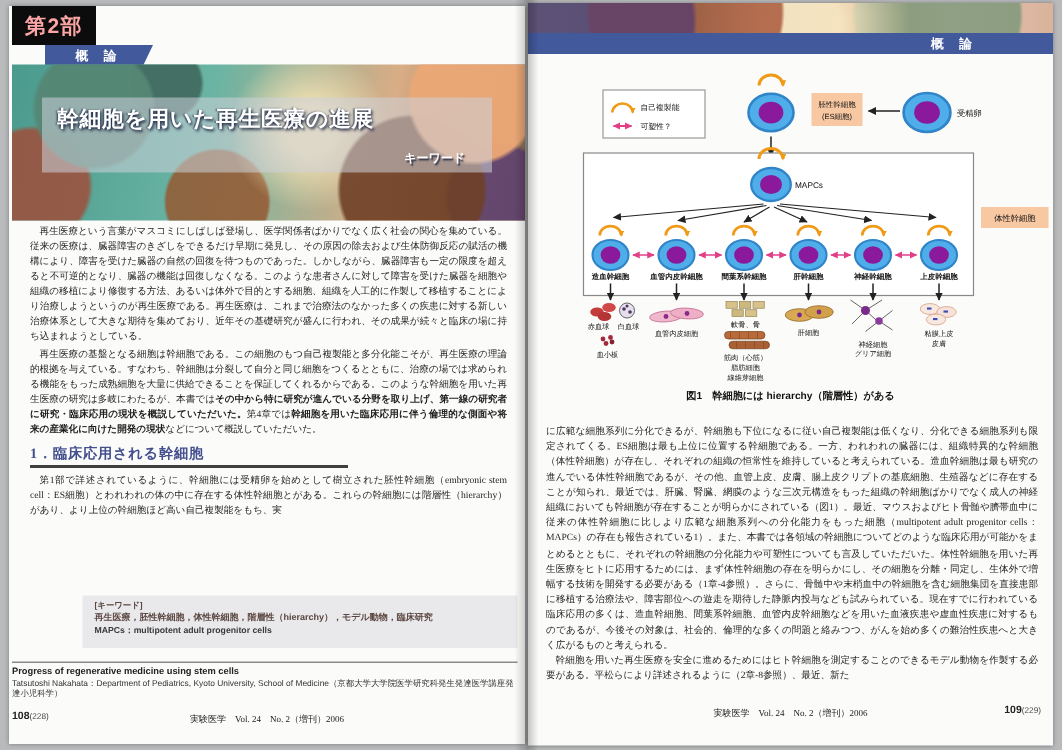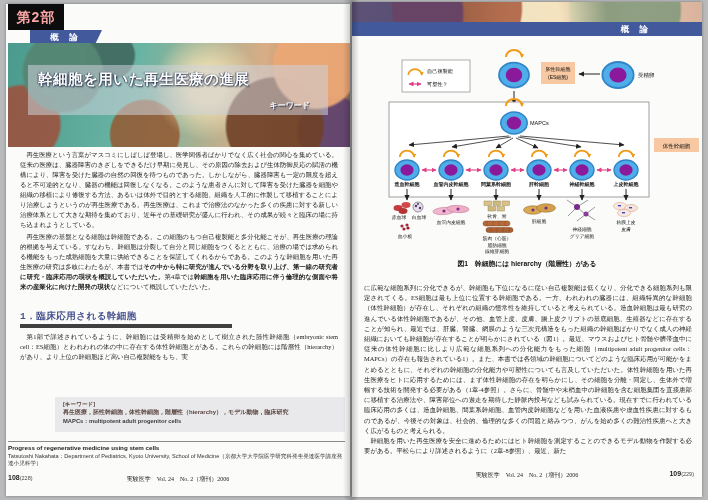--- a/index.html
+++ b/index.html
@@ -35,22 +35,22 @@
   .title-panel{position:absolute;left:20px;top:22px;width:300px;height:50px;background:rgba(206,209,219,.55);}
   .hero-title{position:absolute;left:10px;top:5px;color:#fff;font-size:14.5px;font-weight:bold;letter-spacing:.5px;
     text-shadow:1px 1px 2px rgba(18,28,58,.9),-1px 0 1px rgba(18,28,58,.6);}
   .hero-author{position:absolute;right:18px;bottom:4px;color:#fff;font-size:8px;font-weight:bold;
     text-shadow:1px 1px 1px rgba(18,28,58,.9);}
 
   
   .lp-body{position:absolute;left:14px;top:146px;width:318px;height:244px;overflow:hidden;
     font-family:"Liberation Serif",serif;font-size:6.4px;line-height:10px;color:#1d1d1d;text-align:justify;}
   .lp-body p{margin:0 0 2px 0;text-indent:1em;}
-  .sec-heading{margin:20px 0 4px 0;font-family:Liberation Mono, monospace;font-size:9.5px;font-weight:bold;
-    color:#44508e;border-bottom:4px solid #404040;width:212px;padding-bottom:2px;letter-spacing:.5px;}
+  .sec-heading{margin:6px 0 4px 0;font-family:Liberation Serif, serif;font-size:9.5px;font-weight:bold;
+    color:#44508e;border-bottom:2px solid #404040;width:212px;padding-bottom:2px;letter-spacing:.5px;}
 
   .kw-box{position:absolute;left:49px;top:393px;width:290px;height:35px;background:#e9e9eb;padding:3px 8px;box-sizing:border-box;}
   .kw-label{font-size:5.6px;font-weight:bold;color:#5a4540;line-height:8px;}
   .kw-line{font-size:6px;font-weight:bold;color:#5a4540;line-height:9px;}
   .kw-mapcs{font-size:5.8px;font-weight:bold;color:#3a3a3a;line-height:9px;}
 
   .lp-rule{position:absolute;left:2px;top:437px;width:337px;border-top:1px solid #8a8a8a;}
   .fn-title{position:absolute;left:2px;top:440px;font-size:6.2px;font-weight:bold;color:#222;}
   .fn-affil{position:absolute;left:2px;top:449px;width:337px;font-size:5.6px;line-height:7px;color:#333;}
   .lp-footer{position:absolute;left:0;top:470px;width:344px;font-size:6px;color:#222;}

